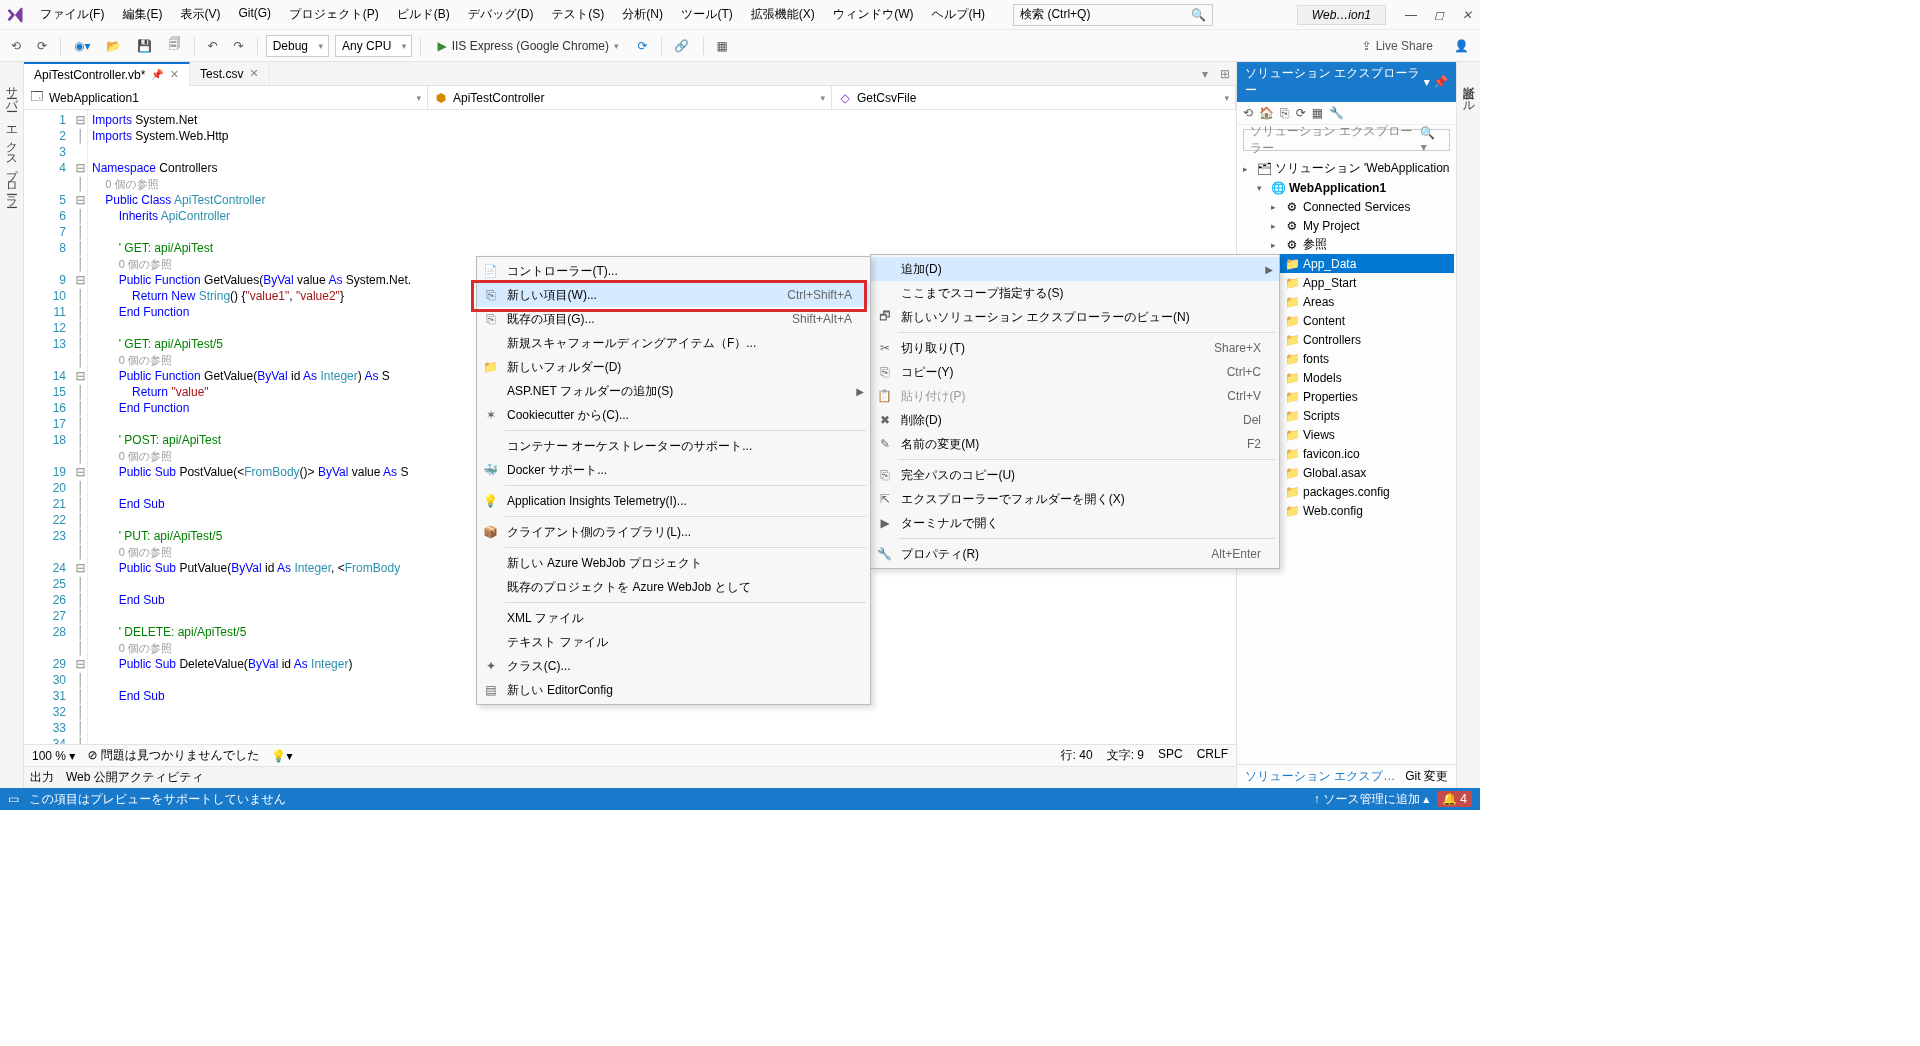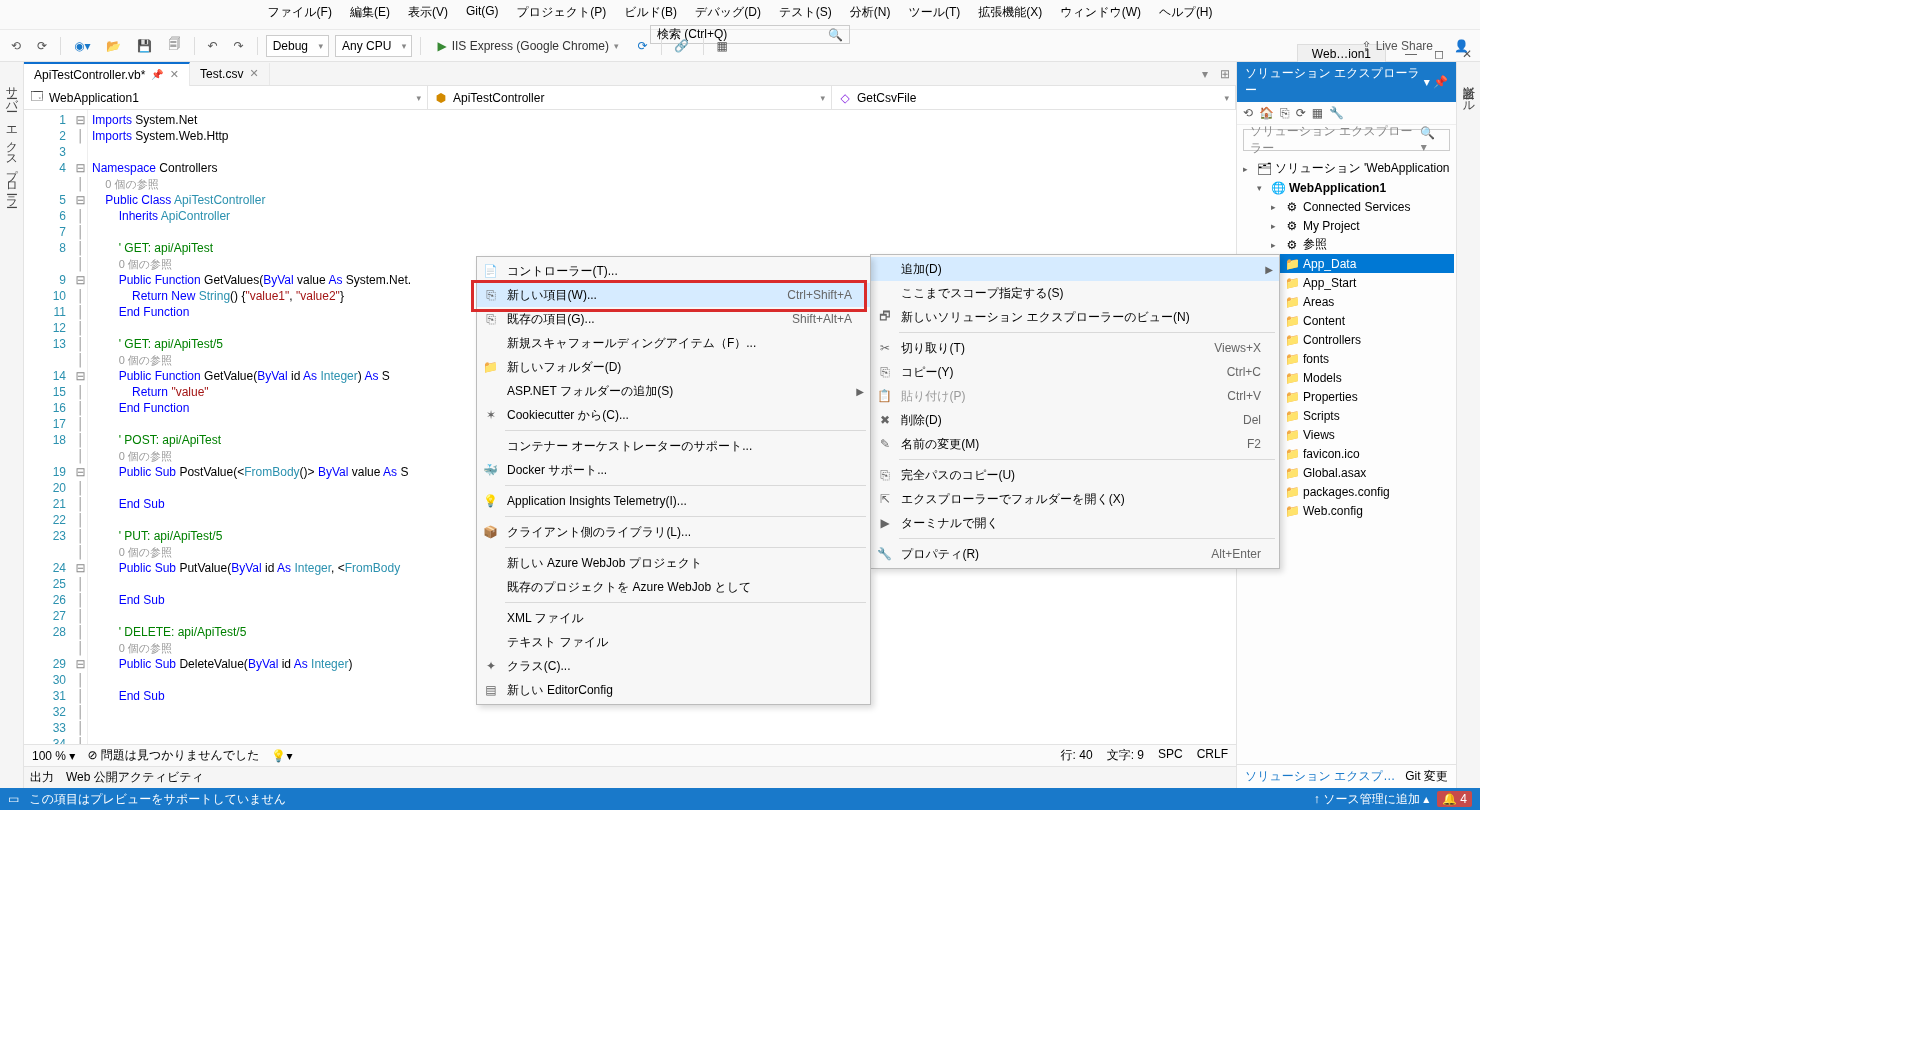--- a/index.html
+++ b/index.html
@@ -1,25 +1,25 @@
 <!DOCTYPE html>
 <html><head>
 <meta charset="utf-8">
 <style>
 * { margin: 0; padding: 0; box-sizing: border-box; font-family: "Yu Gothic UI", "Segoe UI", Meiryo, sans-serif; font-size: 12px; }
 body { background: #fff; width: 1480px; height: 810px; overflow: hidden; position: relative; }
 
 
-.title-bar { height: 30px; display: flex; align-items: center; padding: 0 6px; background: #fafafa; border-bottom: 1px solid #eaeaea; flex-direction: column; }
+.title-bar { height: 30px; display: flex; align-items: center; padding: 0 6px; background: #fafafa; border-bottom: 1px solid #eaeaea; }
 .vs-logo { width: 18px; height: 18px; margin-right: 8px; }
 .menu-items { display: flex; gap: 2px; }
 .menu-item { padding: 4px 8px; cursor: pointer; }
 .search-box { margin-left: 20px; width: 200px; height: 22px; border: 1px solid #ccc; padding: 0 6px; display: flex; align-items: center; justify-content: space-between; }
 .search-box .si { color: #888; }
-.title-right { margin-left: auto; display: flex; align-items: center; gap: 8px; }
+.title-right { margin-left: auto; display: flex; align-items: center; gap: 8px; font-style: italic; }
 .solution-pill { padding: 2px 14px; background: #f0f0f0; border: 1px solid #ddd; }
 .win-btns { display: flex; gap: 14px; margin-left: 10px; font-family: "Segoe MDL2 Assets", sans-serif; }
 .win-btn { width: 14px; text-align: center; color: #555; cursor: pointer; }
 
 
 .toolbar { height: 32px; display: flex; align-items: center; padding: 0 6px; gap: 6px; border-bottom: 1px solid #e3e3e3; background: #fafafa; }
 .tb-btn { padding: 3px 5px; color: #555; cursor: pointer; display: flex; align-items: center; }
 .tb-sep { width: 1px; height: 18px; background: #ddd; margin: 0 2px; }
 .tb-combo { height: 22px; border: 1px solid #ccc; padding: 0 20px 0 6px; display: flex; align-items: center; min-width: 60px; background: #fff; position: relative; }
 .tb-combo::after { content: "▾"; position: absolute; right: 5px; color: #888; font-size: 9px; }
@@ -446,21 +446,21 @@
       <span>ここまでスコープ指定する(S)</span>
     </div>
     <div class="ctx-row">
       <span class="ic">🗗</span>
       <span>新しいソリューション エクスプローラーのビュー(N)</span>
     </div>
     <div class="ctx-sep"></div>
     <div class="ctx-row">
       <span class="ic">✂</span>
       <span>切り取り(T)</span>
-      <span class="sc">Views+X</span>
+      <span class="sc">Share+X</span>
     </div>
     <div class="ctx-row">
       <span class="ic">⎘</span>
       <span>コピー(Y)</span>
       <span class="sc">Ctrl+C</span>
     </div>
     <div class="ctx-row dis">
       <span class="ic">📋</span>
       <span>貼り付け(P)</span>
       <span class="sc">Ctrl+V</span>

